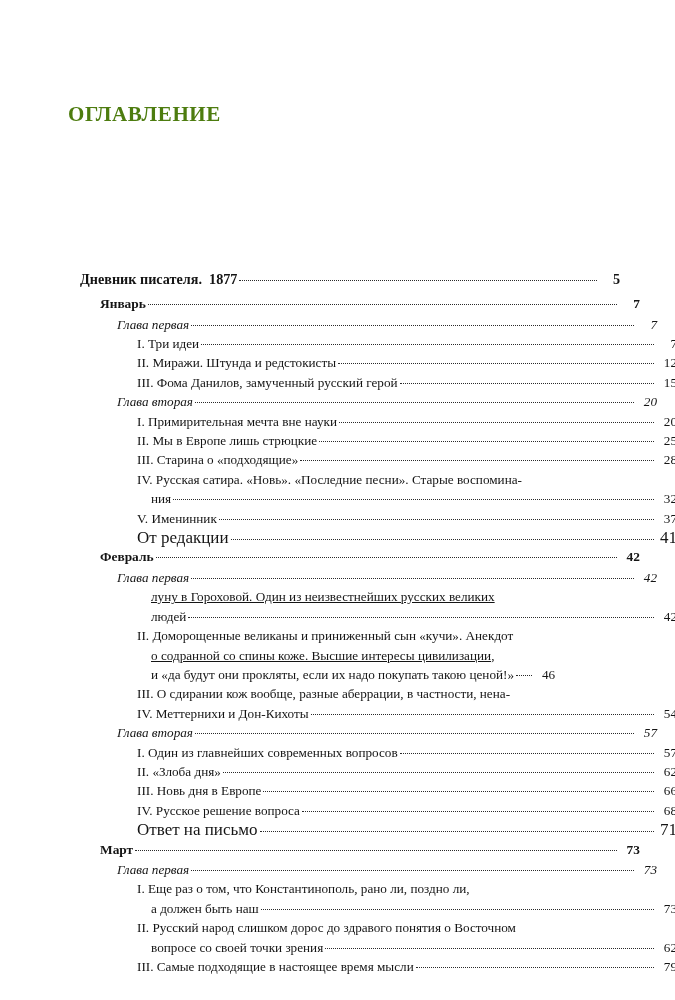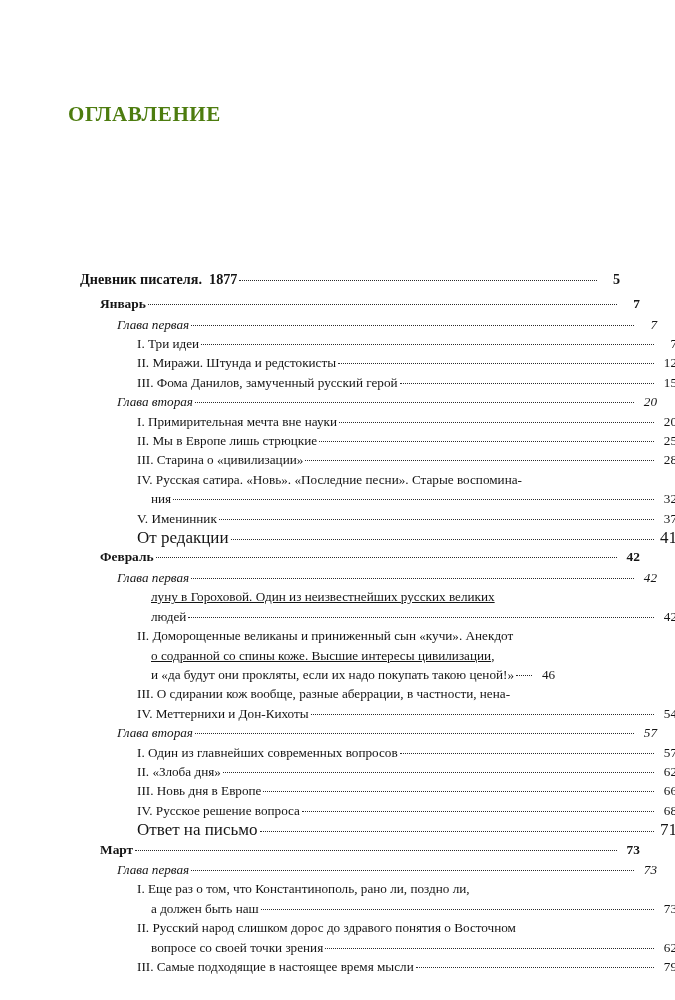--- a/index.html
+++ b/index.html
@@ -160,21 +160,21 @@
         <span style="white-space: pre;">I. Примирительная мечта вне науки</span>
         <span class="leader"></span>
         <span class="page-num">20</span>
       </div>
       <div class="entry lvl-item">
         <span style="white-space: pre;">II. Мы в Европе лишь стрюцкие</span>
         <span class="leader"></span>
         <span class="page-num">25</span>
       </div>
       <div class="entry lvl-item">
-        <span style="white-space: pre;">III. Старина о «цивилизации»</span>
+        <span style="white-space: pre;">III. Старина о «подходящие»</span>
         <span class="leader"></span>
         <span class="page-num">28</span>
       </div>
       <div class="entry lvl-item multiline">
         <div class="wrap-lines">
           <span class="ln">IV. Русская сатира. «Новь». «Последние песни». Старые воспомина-</span>
         </div>
         <div class="last-line">
           <span class="txt">ния</span>
           <span class="leader"></span>

